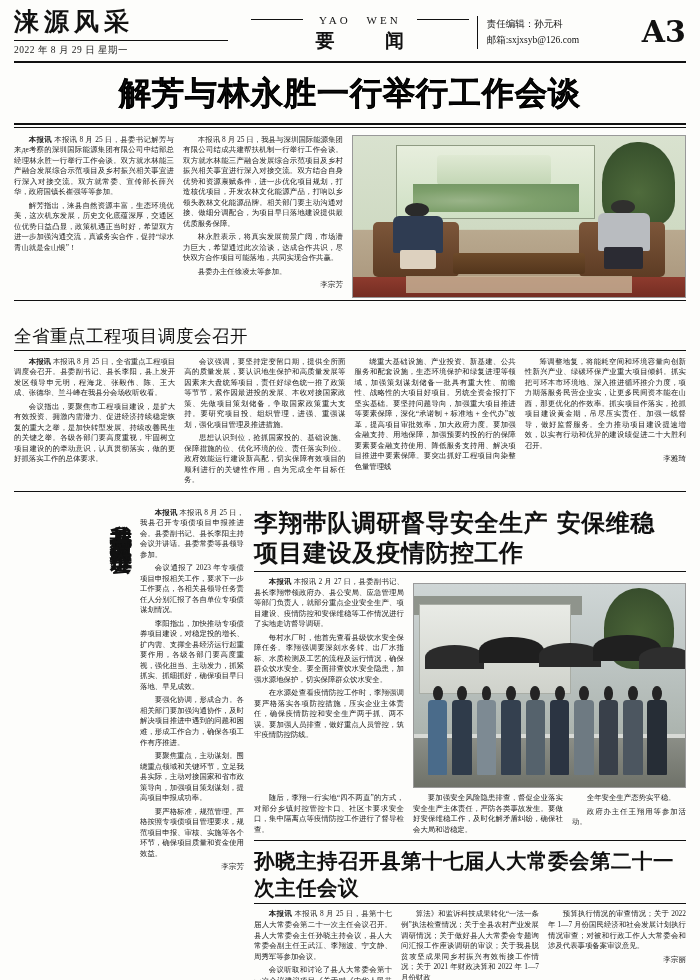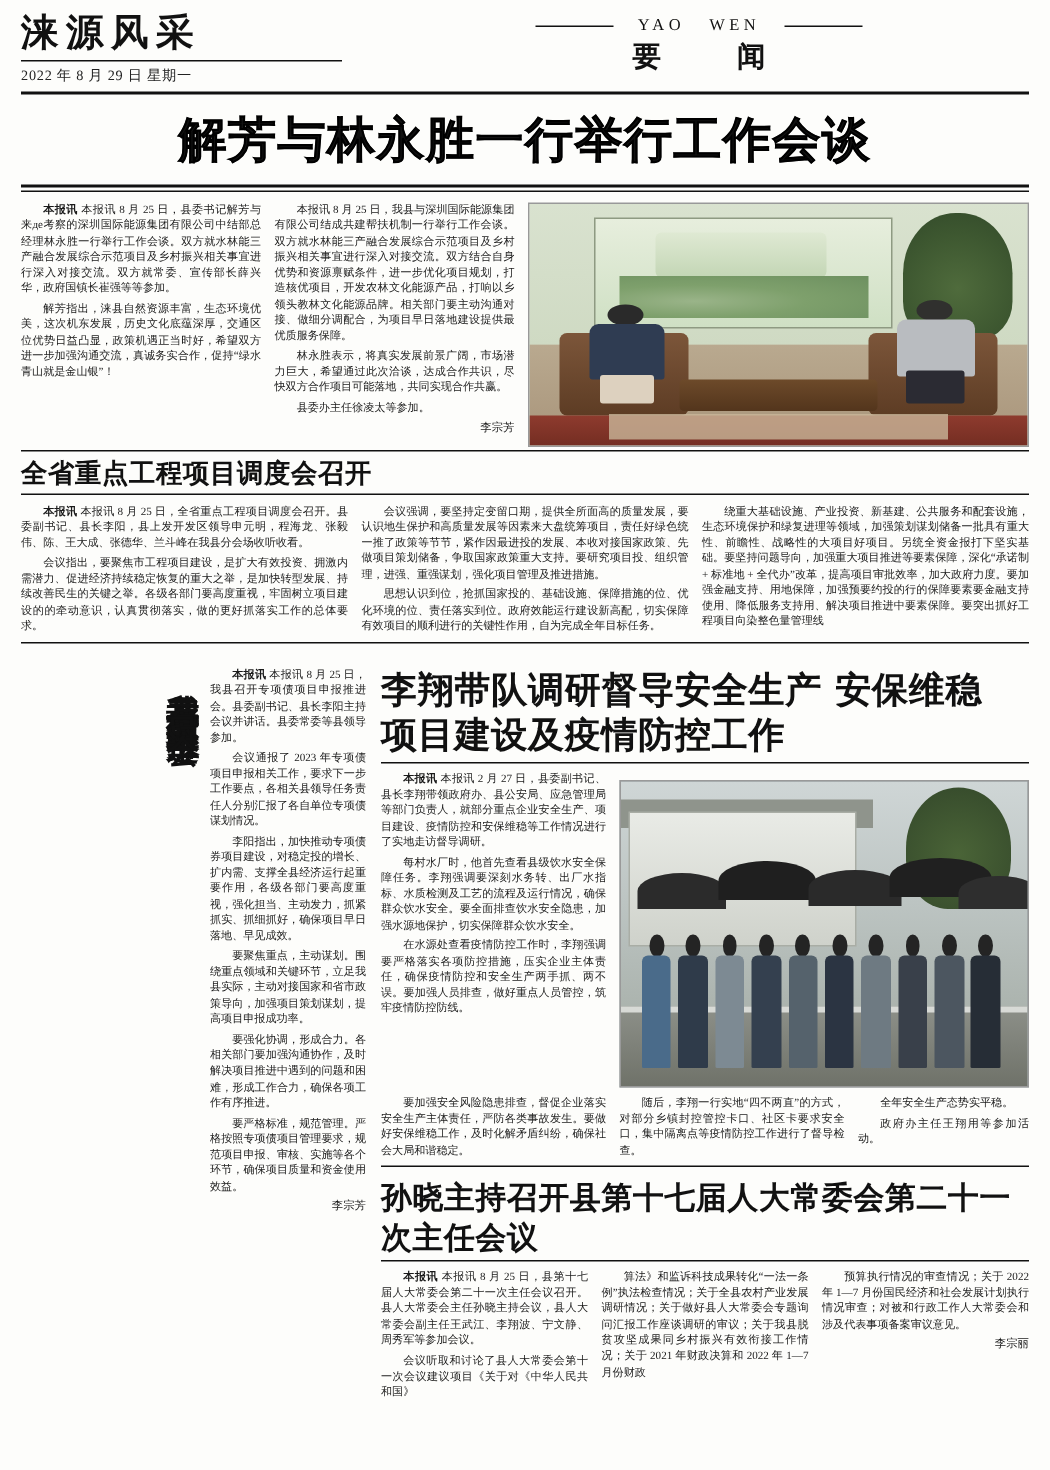--- a/index.html
+++ b/index.html
@@ -8,21 +8,21 @@
     width:700px; height:980px;
     background:#fdfdfb;
     font-family:"Liberation Serif", serif;
     color:#111;
     position:relative;
     overflow:hidden;
   }
   .page { width:700px; height:980px; position:relative; padding:8px 14px; }
 
   
-  .masthead { display:flex; align-items:flex-start; border-bottom:2px solid #111; padding-bottom:4px; }
+  .masthead { display:flex; align-items:center; border-bottom:2px solid #111; padding-bottom:4px; }
   .mh-left { width:232px; }
   .mh-title {
     font-family:"DejaVu Serif", serif;
     font-size:25px; font-weight:bold; letter-spacing:5px; color:#111;
     line-height:1.1;
   }
   .mh-rule { border-bottom:1px solid #111; margin:4px 0 3px 0; width:214px; }
   .mh-date { font-size:9.5px; letter-spacing:0.5px; color:#222; }
   .mh-center {
     flex:1; text-align:center; position:relative; padding:0 8px;
@@ -87,21 +87,21 @@
   .p1-personR { position:absolute; right:10%; bottom:18%; width:17%; height:42%; }
   .p1-personR .head{position:absolute;left:28%;top:0;width:42%;height:21%;background:#30302e;border-radius:50%;}
   .p1-personR .body{position:absolute;left:4%;top:19%;width:92%;height:56%;background:#b9bcc0;border-radius:6px 6px 2px 2px;}
   .p1-personR .legs{position:absolute;left:16%;top:70%;width:68%;height:32%;background:#2b2b33;border-radius:2px;}
   .p1-floor { position:absolute; left:0; bottom:0; width:100%; height:12%; background:linear-gradient(#8e3b2e,#742d22); }
   .p1-rug { position:absolute; left:16%; bottom:2%; width:68%; height:11%; background:#c9b79a; opacity:.8; }
 
   
   .headline-2 {
     font-family:"DejaVu Serif", serif;
-    font-size:17.5px; font-weight:bold; letter-spacing:0.5px; margin-top:2px;
+    font-size:17.5px; font-weight:normal; letter-spacing:0.5px; margin-top:23px;
   }
   .mid-cols { display:flex; gap:9px; margin-top:6px; }
   .mid-col { flex:1; }
 
   
   .lower { display:flex; gap:10px; margin-top:16px; }
   .vert-head {
     width:120px;
     font-family:"DejaVu Serif", serif;
     font-size:22px; font-weight:bold;
@@ -150,20 +150,27 @@
       <div class="mh-date">2022 年 8 月 29 日 星期一</div>
     </div>
     <div class="mh-center">
       <div class="mh-pinyin">
         <span class="deco"></span>
         <span>YAO</span>
         <span>WEN</span>
         <span class="deco"></span>
       </div>
       <div class="mh-big">要 闻</div>
+    </div>
+    <div class="mh-right">
+      <div class="mh-right-lines">
+        <div>责任编辑：孙元科</div>
+        <div>邮箱:sxjxsyb@126.com</div>
+      </div>
+      <div class="mh-page">A3</div>
     </div>
   </div>
 
   <div class="headline-1">解芳与林永胜一行举行工作会谈</div>
   <div class="rule-thick"></div>
   <div class="rule-thin"></div>
 
   <div class="story1">
     <div class="s1-col body-text">
       <p><span class="lead">本报讯</span> <span>本报讯 8 月 25 日，县委书记解芳与来де考察的深圳国际能源集团有限公司中结部总经理林永胜一行举行工作会谈。双方就水林能三产融合发展综合示范项目及乡村振兴相关事宜进行深入对接交流。双方就常委、宣传部长薛兴华，政府国镇长崔强等等参加。</span></p>
@@ -208,34 +215,38 @@
       <p><span class="lead">本报讯</span> <span>本报讯 8 月 25 日，全省重点工程项目调度会召开。县委副书记、县长李阳，县上发开发区领导申元明，程海龙、张毅伟、陈、王大成、张德华、兰斗峰在我县分会场收听收看。</span></p>
       <p>会议指出，要聚焦市工程项目建设，是扩大有效投资、拥激内需潜力、促进经济持续稳定恢复的重大之举，是加快转型发展、持续改善民生的关键之举。各级各部门要高度重视，牢固树立项目建设的的牵动意识，认真贯彻落实，做的更好抓落实工作的总体要求。</p>
     </div>
     <div class="mid-col body-text">
       <p>会议强调，要坚持定变留口期，提供全所面高的质量发展，要认识地生保护和高质量发展等因素来大盘统筹项目，责任好绿色统一推了政策等节节，紧作因最进投的发展、本收对接国家政策、先做项目策划储备，争取国家政策重大支持。要研究项目投、组织管理，进强、重强谋划，强化项目管理及推进措施。</p>
       <p>思想认识到位，抢抓国家投的、基础设施、保障措施的位、优化环境的位、责任落实到位。政府效能运行建设新高配，切实保障有效项目的顺利进行的关键性作用，自为完成全年目标任务。</p>
     </div>
     <div class="mid-col body-text">
       <p>绕重大基础设施、产业投资、新基建、公共服务和配套设施，生态环境保护和绿复进理等领域，加强策划谋划储备一批具有重大性、前瞻性、战略性的大项目好项目。另统全资金报打下坚实基础。要坚持问题导向，加强重大项目推进等要素保障，深化“承诺制 + 标准地 + 全代办”改革，提高项目审批效率，加大政府力度。要加强金融支持、用地保障，加强预要约投的行的保障要素要金融支持使用、降低服务支持用、解决项目推进中要素保障。要突出抓好工程项目向染整色量管理线</p>
     </div>
+    <div class="mid-col body-text">
+      <p>筹调整地复，将能耗空间和环境容量向创新性新兴产业、绿碳环保产业重大项目倾斜。抓实把可环本市环境地、深入推进循环推介力度，项力期落服务民营企业实，让更多民间资本能在山西，那更优化的作效率。抓实项目作落实，抢抓项目建设黄金期，吊尽压实责任、加强一线督导，做好监督服务。全力推动项目建设提速增效，以实有行动和优异的建设绩促进二十大胜利召开。</p>
+      <div class="byline">李雅琦</div>
+    </div>
   </div>
 
   <div class="rule-thin"></div>
 
   <div class="lower">
 
     <div style="display:flex; gap:6px;">
       <div class="vert-head">我县召开专项债项目申报推进会</div>
       <div class="vtext-col body-text" style="width:104px;">
         <p><span class="lead">本报讯</span> <span>本报讯 8 月 25 日，我县召开专项债项目申报推进会。县委副书记、县长李阳主持会议并讲话。县委常委等县领导参加。</span></p>
         <p>会议通报了 2023 年专项债项目申报相关工作，要求下一步工作要点，各相关县领导任务责任人分别汇报了各自单位专项债谋划情况。</p>
         <p>李阳指出，加快推动专项债券项目建设，对稳定投的增长、扩内需、支撑全县经济运行起重要作用，各级各部门要高度重视，强化担当、主动发力，抓紧抓实、抓细抓好，确保项目早日落地、早见成效。</p>
+        <p>要强化协调，形成合力。各相关部门要加强沟通协作，及时解决项目推进中遇到的问题和困难，形成工作合力，确保各项工作有序推进。</p>
         <p>要聚焦重点，主动谋划。围绕重点领域和关键环节，立足我县实际，主动对接国家和省市政策导向，加强项目策划谋划，提高项目申报成功率。</p>
-        <p>要强化协调，形成合力。各相关部门要加强沟通协作，及时解决项目推进中遇到的问题和困难，形成工作合力，确保各项工作有序推进。</p>
         <p>要严格标准，规范管理。严格按照专项债项目管理要求，规范项目申报、审核、实施等各个环节，确保项目质量和资金使用效益。</p>
         <div class="byline">李宗芳</div>
       </div>
     </div>
 
     <div class="right-block">
 
       <div class="headline-3">李翔带队调研督导安全生产 安保维稳 项目建设及疫情防控工作</div>
       <div class="rule-thin"></div>
 
@@ -300,24 +311,24 @@
                   <div class="h"></div>
                   <div class="b" style="background:#262d36;"></div>
                 </div>
             </div>
           </div>
         </div>
       </div>
 
       <div class="sub-cols">
         <div class="body-text" style="width:150px;">
+          <p>随后，李翔一行实地“四不两直”的方式，对部分乡镇封控管控卡口、社区卡要求安全口，集中隔离点等疫情防控工作进行了督导检查。</p>
+        </div>
+        <div class="body-text" style="width:150px;">
           <p>要加强安全风险隐患排查，督促企业落实安全生产主体责任，严防各类事故发生。要做好安保维稳工作，及时化解矛盾纠纷，确保社会大局和谐稳定。</p>
-        </div>
-        <div class="body-text" style="width:150px;">
-          <p>随后，李翔一行实地“四不两直”的方式，对部分乡镇封控管控卡口、社区卡要求安全口，集中隔离点等疫情防控工作进行了督导检查。</p>
         </div>
         <div class="body-text" style="flex:1;">
           <p>全年安全生产态势实平稳。</p>
           <p>政府办主任王翔用等参加活动。</p>
         </div>
       </div>
 
       <div class="rule-thin"></div>
 
       <div class="headline-4">孙晓主持召开县第十七届人大常委会第二十一次主任会议</div>

